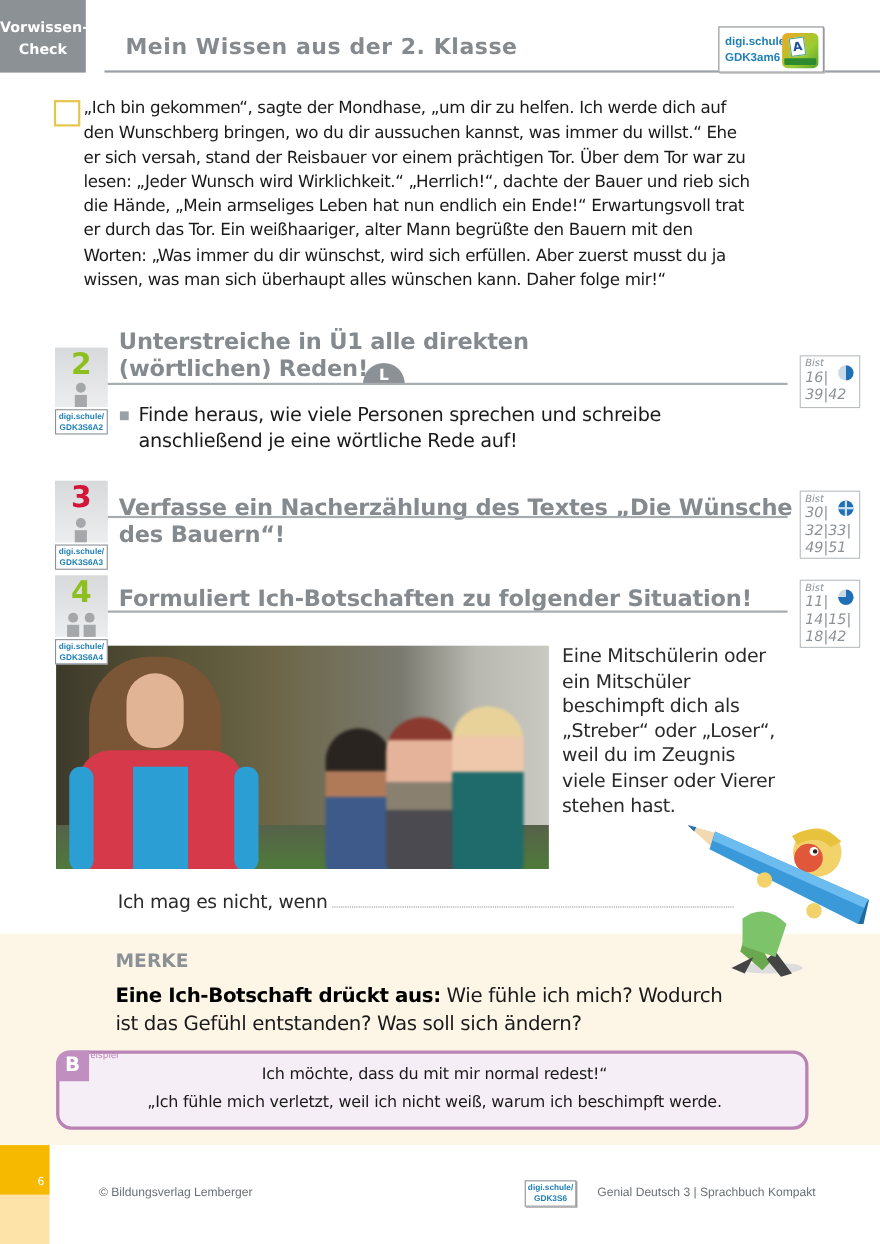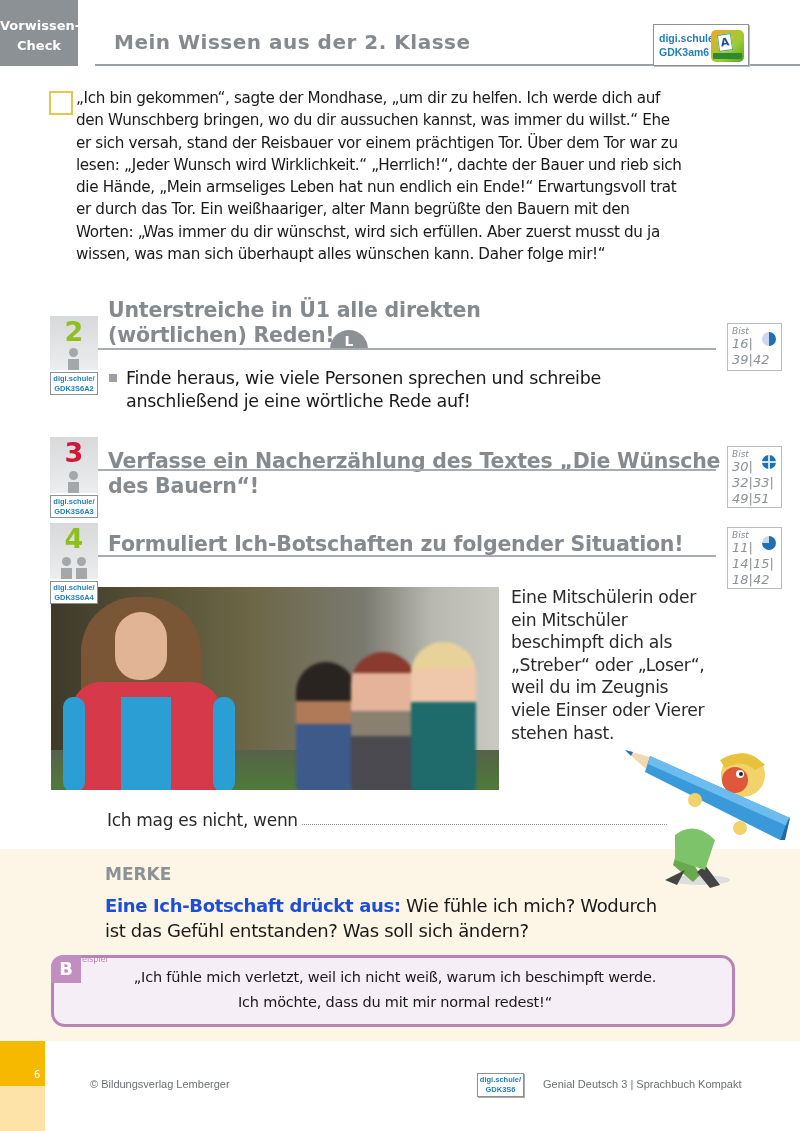--- a/index.html
+++ b/index.html
@@ -74,21 +74,21 @@
 
   
   .answer-line { left: 107px; top: 806px; width: 560px; height: 24px; display: flex; align-items: flex-end; }
   .answer-line .lead { font-size: 17px; color: #2a2a2a; white-space: nowrap; letter-spacing: -0.3px; }
   .answer-line .dots { flex: 1; border-bottom: 1px dotted #888; margin-left: 4px; margin-bottom: 5px; height: 1px; }
 
   
   .merke-bg { left: 0; top: 849px; width: 800px; height: 192px; background: #fdf6e7; }
   .merke-head { left: 105px; top: 864px; font-size: 17px; font-weight: bold; color: #8c9196; }
   .merke-text { left: 105px; top: 893px; width: 560px; font-size: 18px; line-height: 25px; color: #1a1a1a; letter-spacing: -0.35px; }
-  .merke-text .hl { color: #1d4ed8; font-weight: bold; }
+  .merke-text .hl { color: #000000; font-weight: bold; }
 
   .example-box { left: 51px; top: 955px; width: 684px; height: 72px; border: 3px solid #b983b5; border-radius: 14px;
     background: #f6eef6; }
   .example-b { left: 51px; top: 955px; width: 30px; height: 28px; background: #c08fbf; color: #fff; font-size: 18px; font-weight: bold;
     text-align: center; line-height: 28px; border-radius: 12px 0 0 0; }
   .example-sub { left: 82px; top: 955px; font-size: 8px; color: #b983b5; }
   .example-text { left: 95px; top: 965px; width: 600px; text-align: center; font-size: 14.5px; line-height: 25px; color: #1a1a1a; letter-spacing: -0.2px; }
 
   
   .page-tab { left: 0; top: 1041px; width: 45px; height: 90px; background: #fde3a8; }
@@ -244,22 +244,22 @@
 
 <div class="abs merke-head">MERKE</div>
 <div class="abs merke-text">
   <span class="hl">Eine Ich-Botschaft drückt aus:</span><span> Wie fühle ich mich? Wodurch ist das Gefühl entstanden? Was soll sich ändern?</span>
 </div>
 
 <div class="abs example-box"></div>
 <div class="abs example-b">B</div>
 <div class="abs example-sub">eispiel</div>
 <div class="abs example-text">
+  <div>Ich möchte, dass du mit mir normal redest!“</div>
   <div>„Ich fühle mich verletzt, weil ich nicht weiß, warum ich beschimpft werde.</div>
-  <div>Ich möchte, dass du mit mir normal redest!“</div>
 </div>
 
 <div class="abs page-tab"></div>
 <div class="abs page-tab-top">6</div>
 <div class="abs footer-copy">© Bildungsverlag Lemberger</div>
 <div class="abs footer-digi">
   <div>digi.schule/</div>
   <div>GDK3S6</div>
 </div>
 <div class="abs footer-book">Genial Deutsch 3 | Sprachbuch Kompakt</div>

